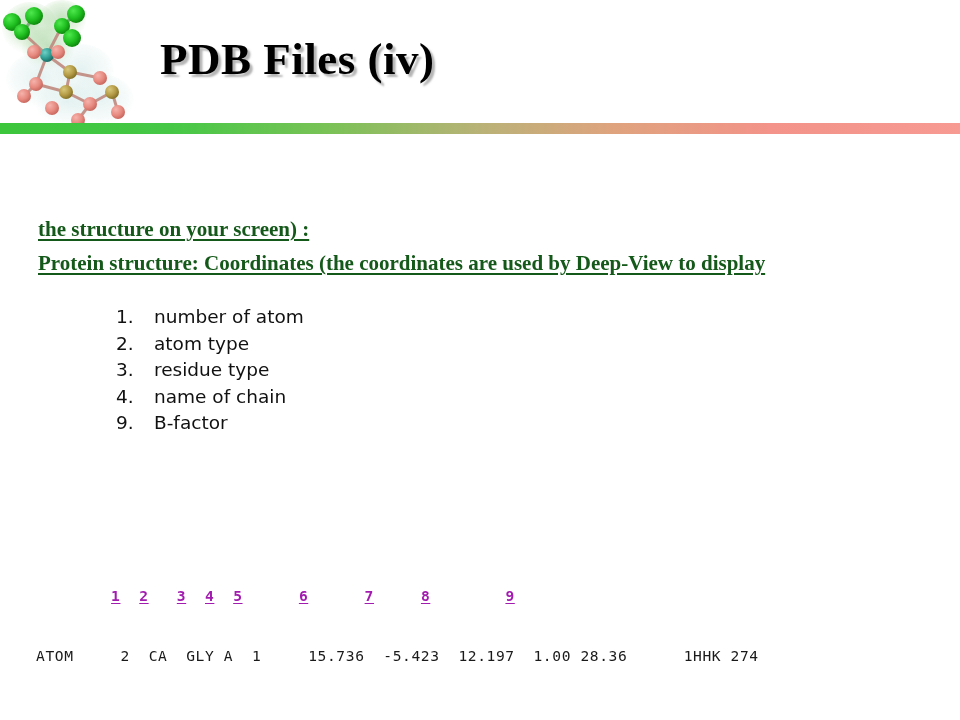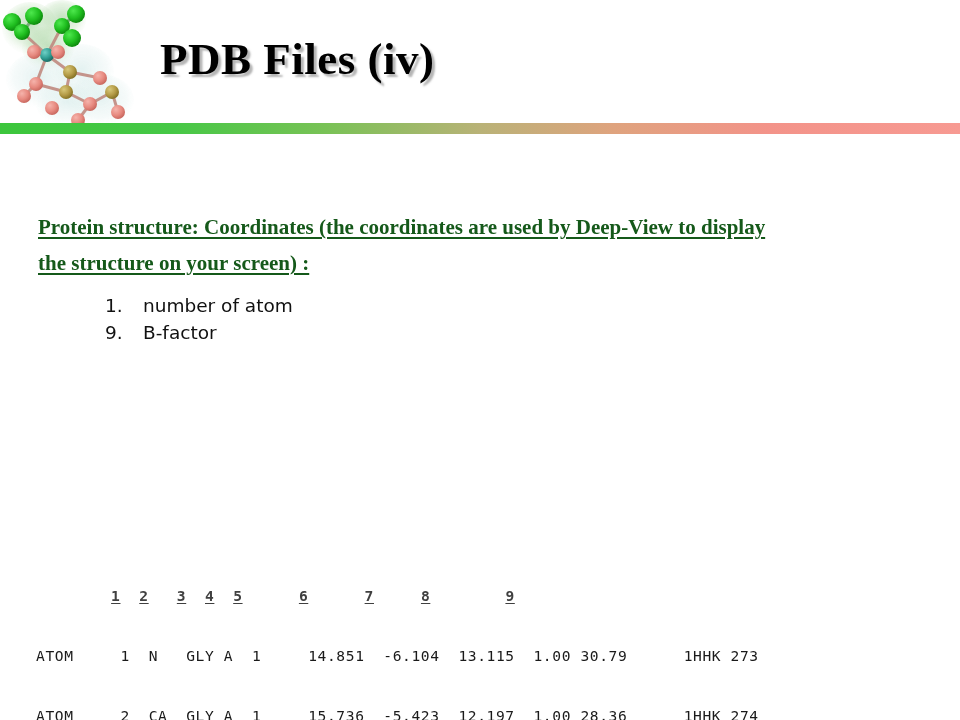--- a/index.html
+++ b/index.html
@@ -83,21 +83,21 @@
   #lead-line-2 {
     display: block;
     margin-top: 2px;
   }
 
   
   #field-list {
     position: absolute;
     left: 100px;
     top: 288px;
-    margin: 5px;
+    margin: 16px;
     padding: 0;
     list-style: none;
   }
   #field-list li {
     display: block;
     font-family: "DejaVu Sans", "Liberation Sans", sans-serif;
     font-size: 18.5px;
     line-height: 26.5px;
     color: #111111;
     white-space: nowrap;
@@ -119,21 +119,21 @@
     color: #1a1a1a;
     white-space: pre;
     letter-spacing: 0.6px;
   }
   #pdb-column-header {
     white-space: pre;
     font-family: "DejaVu Sans Mono", "Liberation Mono", monospace;
     font-size: 14.6px;
     line-height: 20px;
     letter-spacing: 0.6px;
-    color: #404040;
+    color: #a21caf;
     font-weight: bold;
   }
   #pdb-column-header .cn {
     text-decoration: underline;
     text-underline-offset: 2px;
   }
   .pdb-row { white-space: pre; }
 </style>
 </head>
 <body>
@@ -229,30 +229,32 @@
       </g>
     </svg>
   </div>
 
   <div id="slide-title">PDB Files (iv)</div>
 </div>
 
 <div id="divider-bar"></div>
 
 <div id="lead-paragraph">
+  <span id="lead-line-2" class="u"> the structure on your screen) :</span>
   <span class="u">Protein structure: Coordinates (the coordinates are used by Deep-View to display</span>
-  <span id="lead-line-2" class="u"> the structure on your screen) :</span>
 </div>
 
 <ul id="field-list">
   <li><span class="num">1.</span><span>number of atom</span></li>
+  <li><span class="num">2.</span><span>atom type</span></li>
+  <li><span class="num">3.</span><span>residue type</span></li>
+  <li><span class="num">4.</span><span>name of chain</span></li>
   <li><span class="num">9.</span><span>B-factor</span></li>
 </ul>
 
 <div id="pdb-block">
   <div id="pdb-column-header"><span>        </span><span class="cn">1</span><span>  </span><span class="cn">2</span><span>   </span><span class="cn">3</span><span>  </span><span class="cn">4</span><span>  </span><span class="cn">5</span><span>      </span><span class="cn">6</span><span>      </span><span class="cn">7</span><span>     </span><span class="cn">8</span><span>        </span><span class="cn">9</span></div>
-  <div class="pdb-row">ATOM     1  N   GLY A  1     14.851  -6.104  13.115  1.00 30.79      1HHK 273</div>
   <div class="pdb-row">ATOM     2  CA  GLY A  1     15.736  -5.423  12.197  1.00 28.36      1HHK 274</div>
   
   
   
   
 </div>
 
 </body></html>

